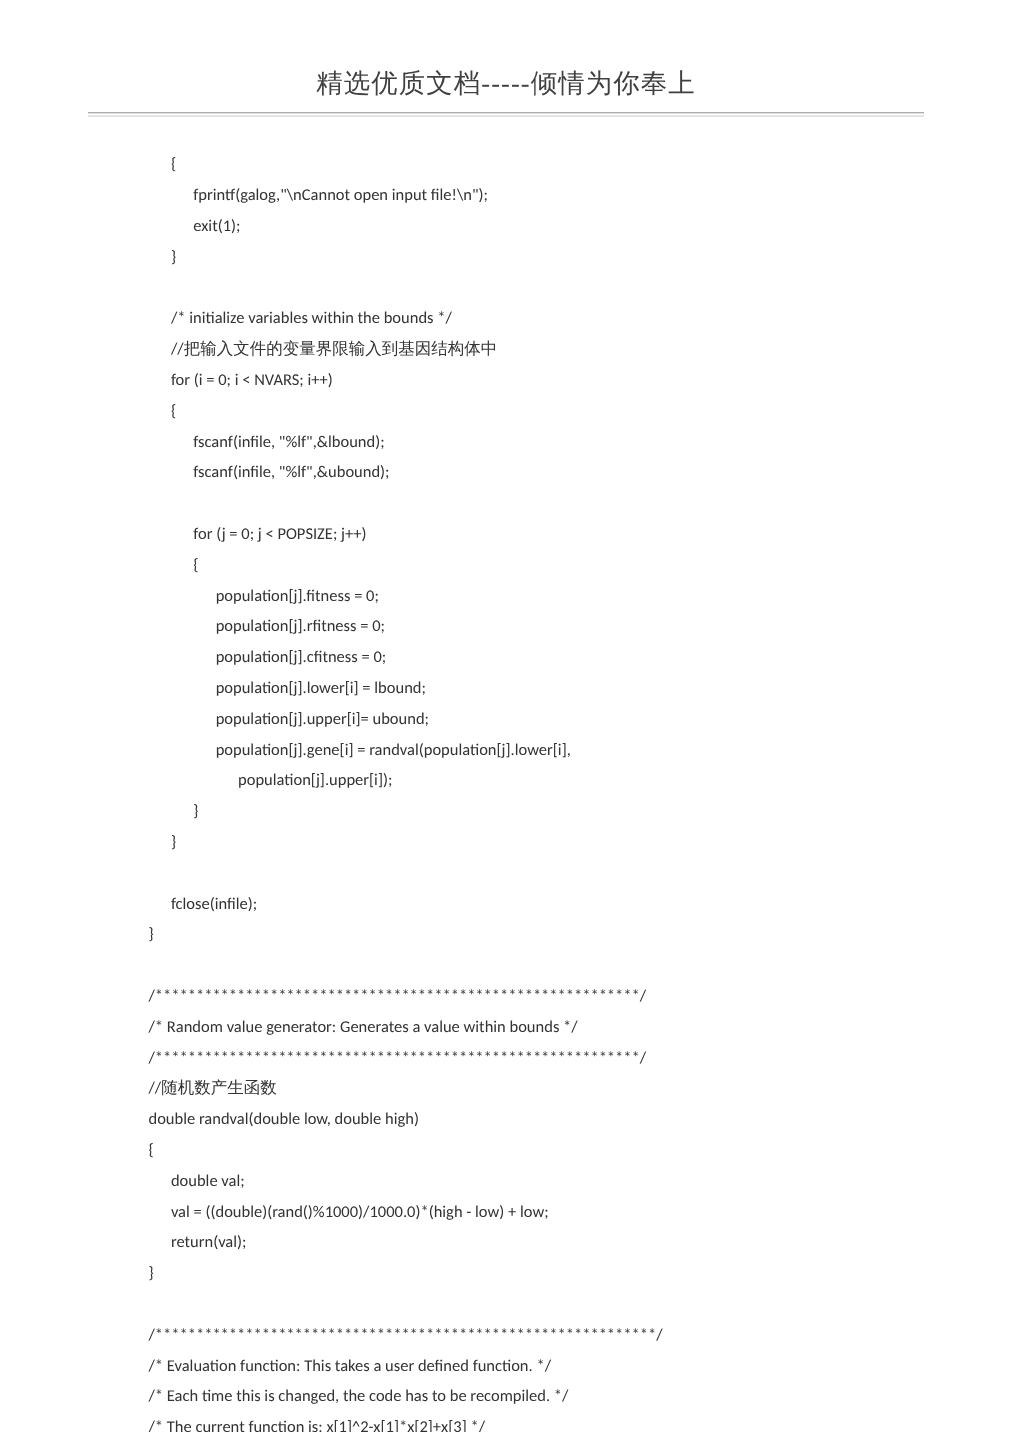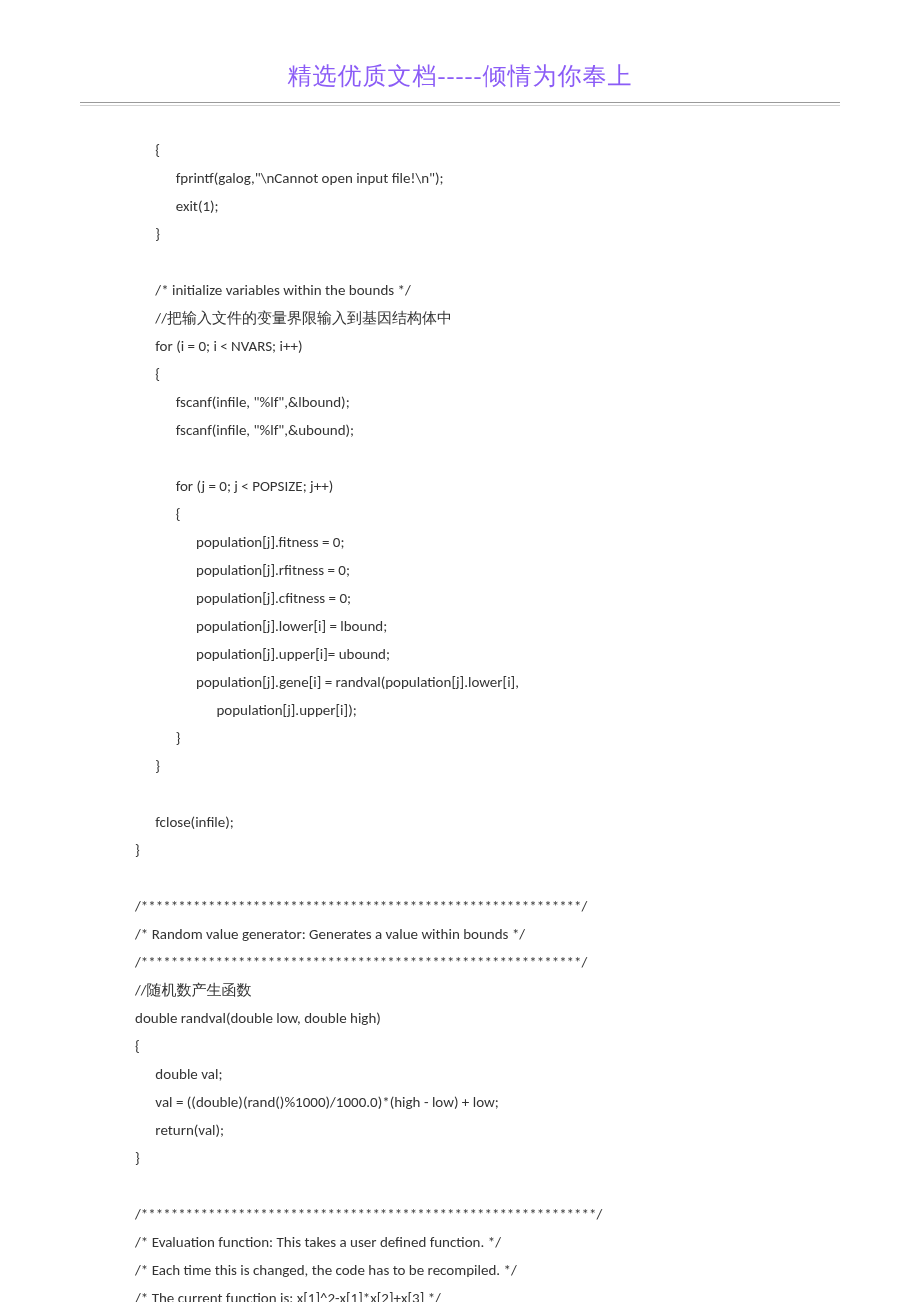--- a/index.html
+++ b/index.html
@@ -11,21 +11,21 @@
   }
   .page {
     width: 920px;
     padding: 60px 0 30px 0;
     box-sizing: border-box;
   }
   .header {
     text-align: center;
     font-family: "SimSun", "宋体", serif;
     font-size: 24px;
-    color: #8b5cf6;
+    color: #404040;
     letter-spacing: 1px;
     margin-bottom: 10px;
   }
   .hr-line {
     margin: 0 80px 30px 80px;
     border: none;
     border-top: 1px solid #9a9a9a;
     border-bottom: 1px solid #d0d0d0;
     height: 2px;
   }

